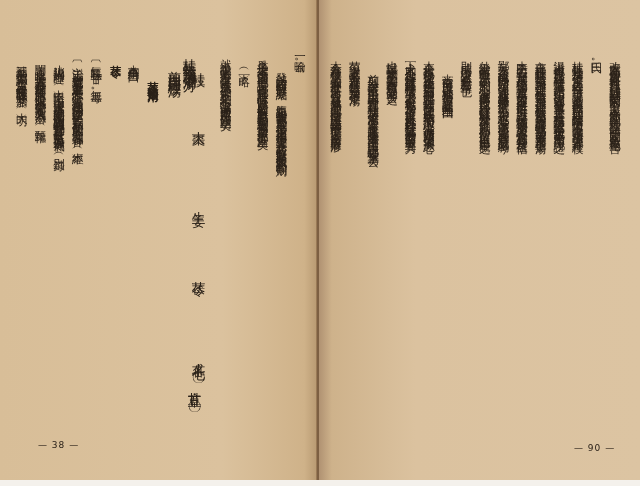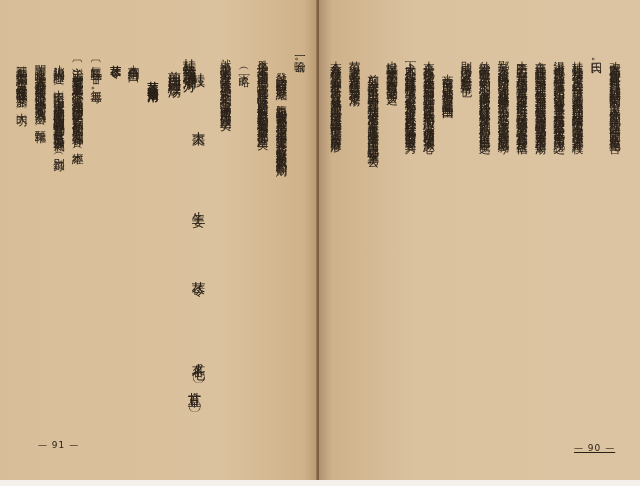--- a/index.html
+++ b/index.html
@@ -85,21 +85,21 @@
       <span class="col bold indent2" style="padding-top:22px;">茯苓之醫治效用</span>
       <span class="col" style="padding-top:6px;">本草綱目曰</span>
       <span class="col bold" style="padding-top:6px;">茯苓</span>
       <span class="col" style="padding-top:6px;">〔氣味〕甘平。無毒。</span>
       <span class="col" style="padding-top:6px;">〔主治〕胸脅逆氣憂恚驚邪恐悸心下結痛寒熱煩滿咳逆口焦舌乾利小便久服則安魂養神。（本經）</span>
       <span class="col" style="padding-top:6px;">止消渴好睡。（中略）膈中痰水水腫淋結開胸腑調臟氣伐腎邪長陰益氣力保神氣。（別錄）</span>
       <span class="col" style="padding-top:6px;">開胃止嘔逆善安心神主肺痿痰壅心腹脹滿小兒驚癇女人熱淋。（甄權）</span>
       <span class="col" style="padding-top:6px;">補五勞七傷開心益志止健忘暖腰膝安胎。（大明）</span>
     </div>
 
-    <div class="pagenum" style="left:38px; top:440px;">— 91 —</div>
+    <div class="pagenum" style="left:38px; top:440px;">— 38 —</div>
   </div>
 
   <div class="gutter"></div>
 
   <div class="page right">
     <div class="text-block" style="right:16px; top:52px; height:400px;">
       <span class="col">改竄本面傳故其何異何爲往往難以判斷疑問處不一而足本條亦同此例去桂之二字即疑問之焦點也尾台</span>
       <span class="col">氏曰。</span>
       <span class="col">桂枝去桂加茯苓朮湯之去桂二字可疑太陽當瓜蒂散條曰病如桂枝證頭不痛項不強是頭痛項強者本桂枝</span>
       <span class="col">湯證也今服已服桂枝湯或下之然仍頭項強痛翕翕發熱不止者是桂枝湯證依然存在也故不應不用此證之</span>
@@ -110,17 +110,17 @@
       <span class="col">則成氏所註之本必無去桂二字也。</span>
       <span class="col indent1">吉益南涯氏以去桂爲去芍藥之誤並其理由曰。</span>
       <span class="col">本去桂也今從醫宗金鑑作去芍藥細觀此證無去桂枝之理此因水氣結滯而心下滿微痛致頭項強痛不逐心</span>
       <span class="col">下之水則不得外發故雖服桂枝湯或下之亦不解也今加茯苓朮以逐水氣以桂枝散其滿去芍藥而欲專其力</span>
       <span class="col">也試觀逐水氣之劑未嘗有芍藥故知當去之。</span>
       <span class="col indent1">前列二說若依尾台氏說則本方宜稱桂枝加茯苓朮湯而去字多無意味故余實準南涯氏說認去桂二字為去</span>
       <span class="col">芍藥之誤應名本方為桂枝去芍藥加茯苓朮湯。</span>
       <span class="col">本方為桂枝湯之去加方於理當汗出今翕翕發熱無汗者此理自南涯氏說雖未能推究但太倉氏所著麻疹</span>
     </div>
 
-    <div class="pagenum" style="left:255px; top:443px;text-decoration:underline;">— 90 —</div>
+    <div class="pagenum" style="left:255px; top:443px;">— 90 —</div>
   </div>
 
   <div class="bottom-edge"></div>
 </div>
 
 </body></html>

